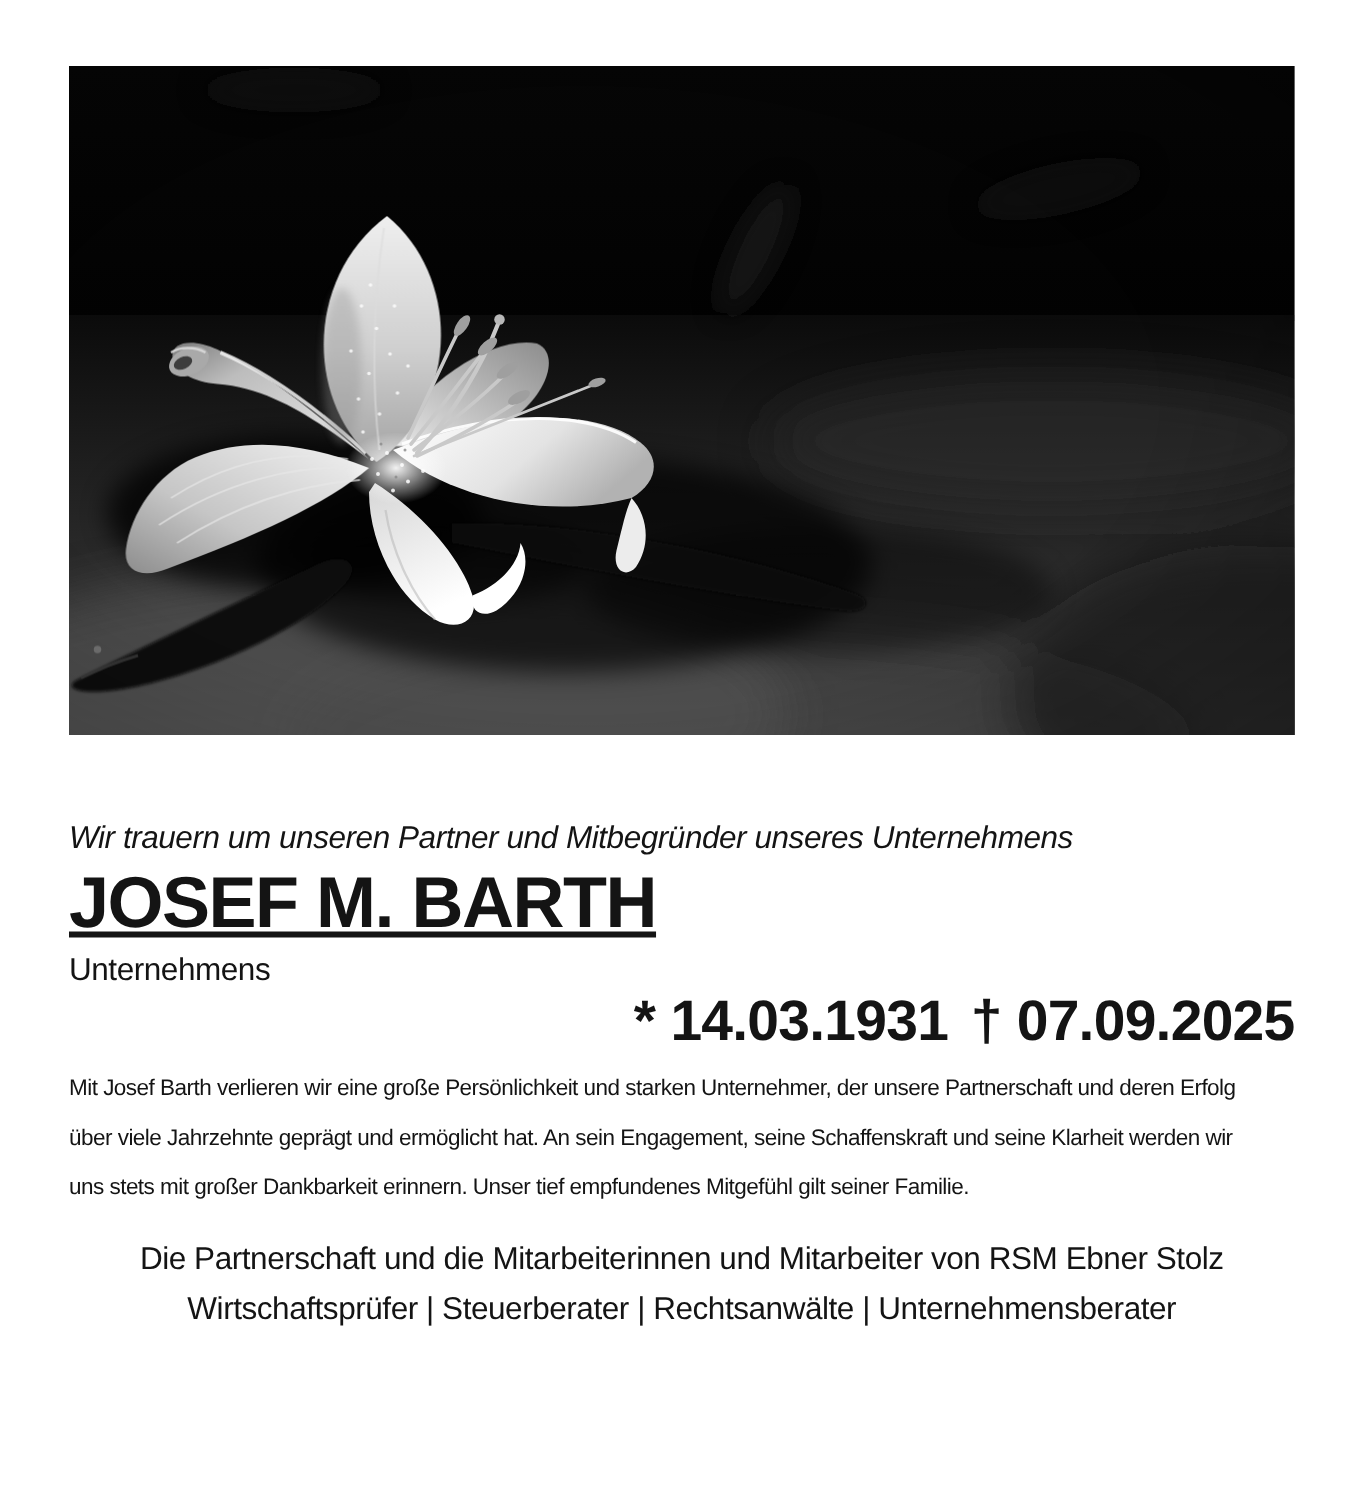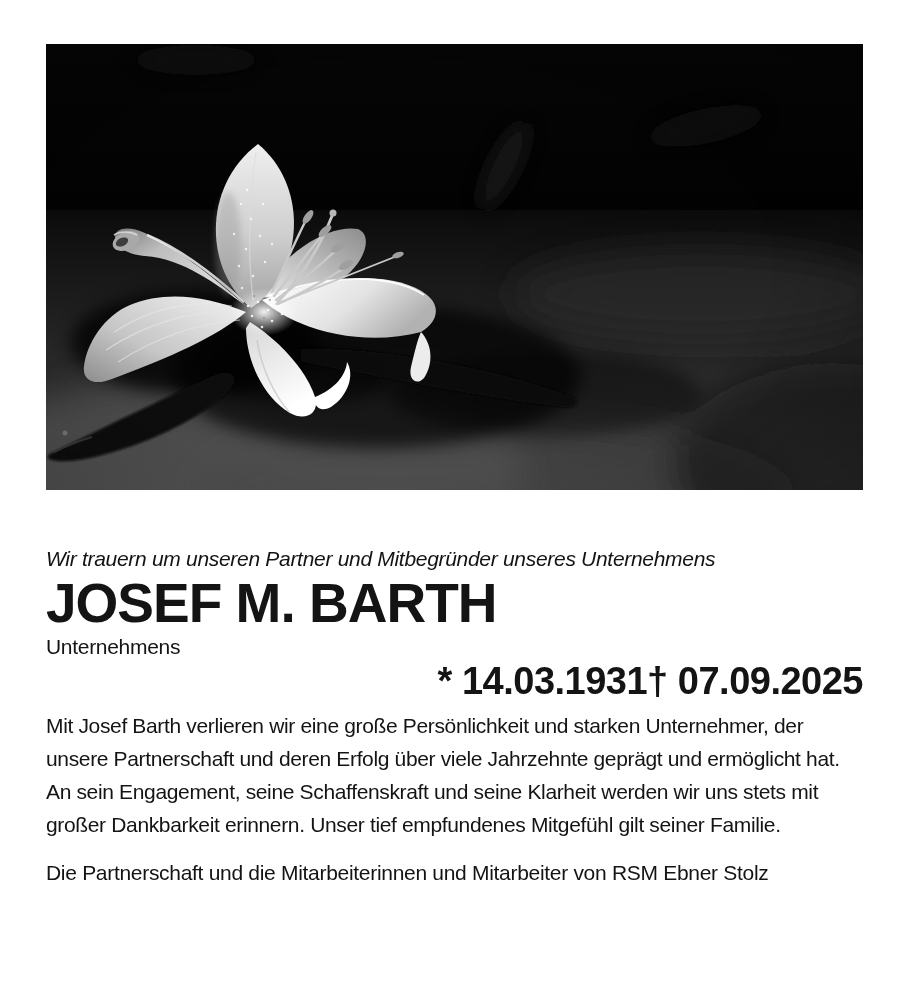--- a/index.html
+++ b/index.html
@@ -35,49 +35,50 @@
   .intro {
     margin: 55px 0 0 0;
     font-size: 21px;
     line-height: 28px;
     letter-spacing: -0.3px;
     font-weight: 400;
     font-style: italic;
   }
   .name {
     margin: 2px 0 0 0;
-    font-size: 55px;
+    font-size: 48px;
     line-height: 56px;
     font-weight: 700;
     letter-spacing: -1px;
+    text-decoration: underline;
   }
   .role {
     margin: 4px 0 0 0;
     font-size: 21px;
     line-height: 24px;
     letter-spacing: -0.3px;
   }
   .dates {
     margin: 2px 0 0 0;
     font-size: 38px;
     line-height: 40px;
     font-weight: 700;
     text-align: right;
     letter-spacing: -0.5px;
     white-space: nowrap;
   }
-  .dates .death { }
+  .dates .death { margin-left: 15px; }
   .tribute {
     margin: 8px 0 0 0;
     max-width: 800px;
-    font-size: 21px;
+    font-size: 15px;
     line-height: 33px;
     letter-spacing: -0.35px;
   }
-  .closing { margin: 15px 0 0 0; }
+  .closing { margin: 15px 0 0 0; text-align: center; }
   .closing p {
     margin: 0;
     font-size: 21px;
     line-height: 33px;
     letter-spacing: -0.3px;
   }
 </style>
 </head>
 <body>
 
@@ -263,16 +264,17 @@
     <h1 class="name">JOSEF M. BARTH</h1>
 
     <p class="role">Unternehmens</p>
 
     <p class="dates"><span class="birth">* 14.03.1931</span><span class="death">† 07.09.2025</span></p>
 
     <p class="tribute">Mit Josef Barth verlieren wir eine große Persönlichkeit und starken Unternehmer, der unsere Partnerschaft und deren Erfolg über viele Jahrzehnte geprägt und ermöglicht hat. An sein Engagement, seine Schaffenskraft und seine Klarheit werden wir uns stets mit großer Dankbarkeit erinnern. Unser tief empfundenes Mitgefühl gilt seiner Familie.</p>
 
     <div class="closing">
       <p>Die Partnerschaft und die Mitarbeiterinnen und Mitarbeiter von RSM Ebner Stolz</p>
+      <p>Wirtschaftsprüfer | Steuerberater | Rechtsanwälte | Unternehmensberater</p>
     </div>
   </main>
 
 </div>
 
 </body></html>

